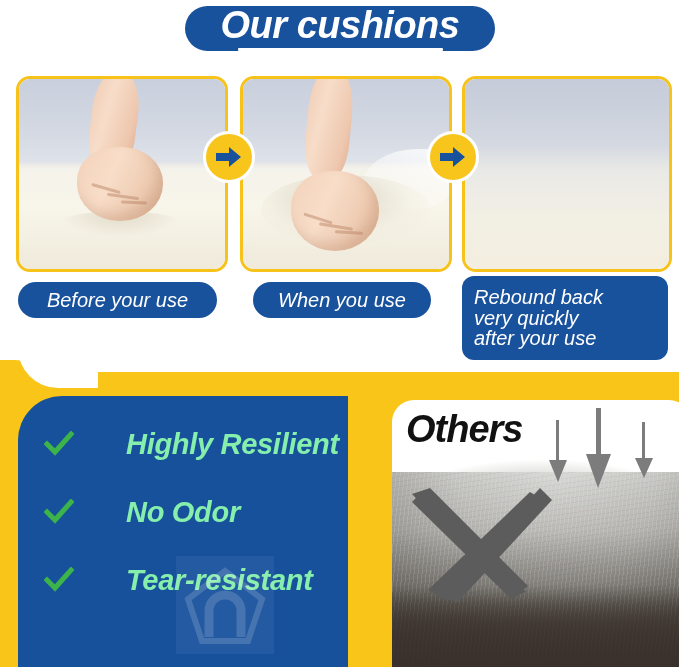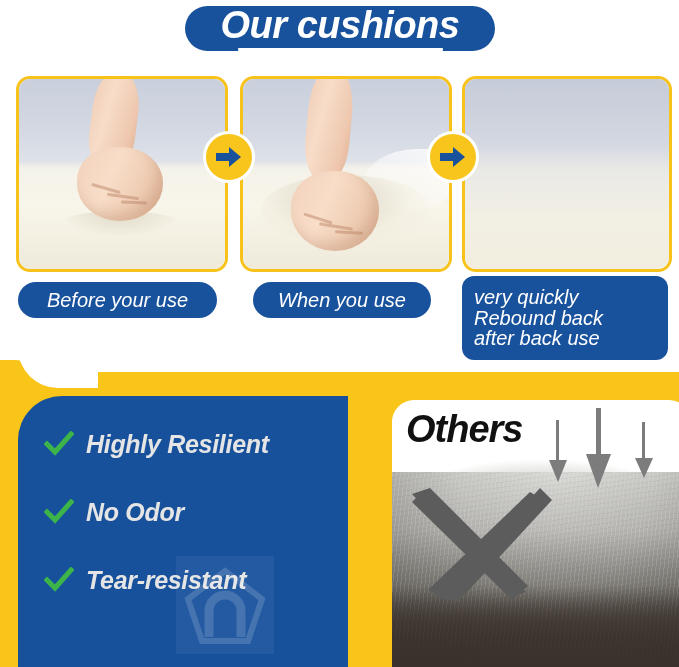--- a/index.html
+++ b/index.html
@@ -142,22 +142,22 @@
     position:absolute;left:18px;top:396px;width:330px;height:271px;
     background:#17519c;border-top-left-radius:44px;
     overflow:hidden;
   }
   .feature-list{position:absolute;left:26px;top:30px;width:300px;}
   .feature-row{
     display:flex;align-items:center;height:36px;margin-bottom:32px;
   }
   .check{width:30px;height:26px;flex:0 0 30px;margin-right:12px;}
   .feature-label{
-    color:#e5e5e5;font-size:25px;font-weight:bold;font-style:italic;
-    letter-spacing:-0.3px;white-space:nowrap;
+    color:#86efac;font-size:29px;font-weight:bold;font-style:italic;
+    letter-spacing:-0.3px;white-space:nowrap;margin-left:40px;
   }
   .watermark{
     position:absolute;left:176px;top:556px;width:98px;height:98px;
     background:rgba(255,255,255,.055);
     display:flex;align-items:center;justify-content:center;
     z-index:3;
   }
 
   
   .others-card{
@@ -250,23 +250,23 @@
 
   <div class="photo photo-3">
     <div class="scene">
       <div class="p3-flat"></div>
     </div>
   </div>
 
   <div class="pill pill-1">Before your use</div>
   <div class="pill pill-2">When you use</div>
   <div class="pill pill-3">
+    <span>Rebound back</span>
     <span>very  quickly</span>
-    <span>Rebound back</span>
-    <span>after back use</span>
+    <span>after your use</span>
   </div>
 
   <div class="yellow-band"></div>
   <div class="yellow-notch"></div>
   <div class="white-notch"></div>
 
   <div class="blue-panel">
     <div class="feature-list">
 
       <div class="feature-row">

